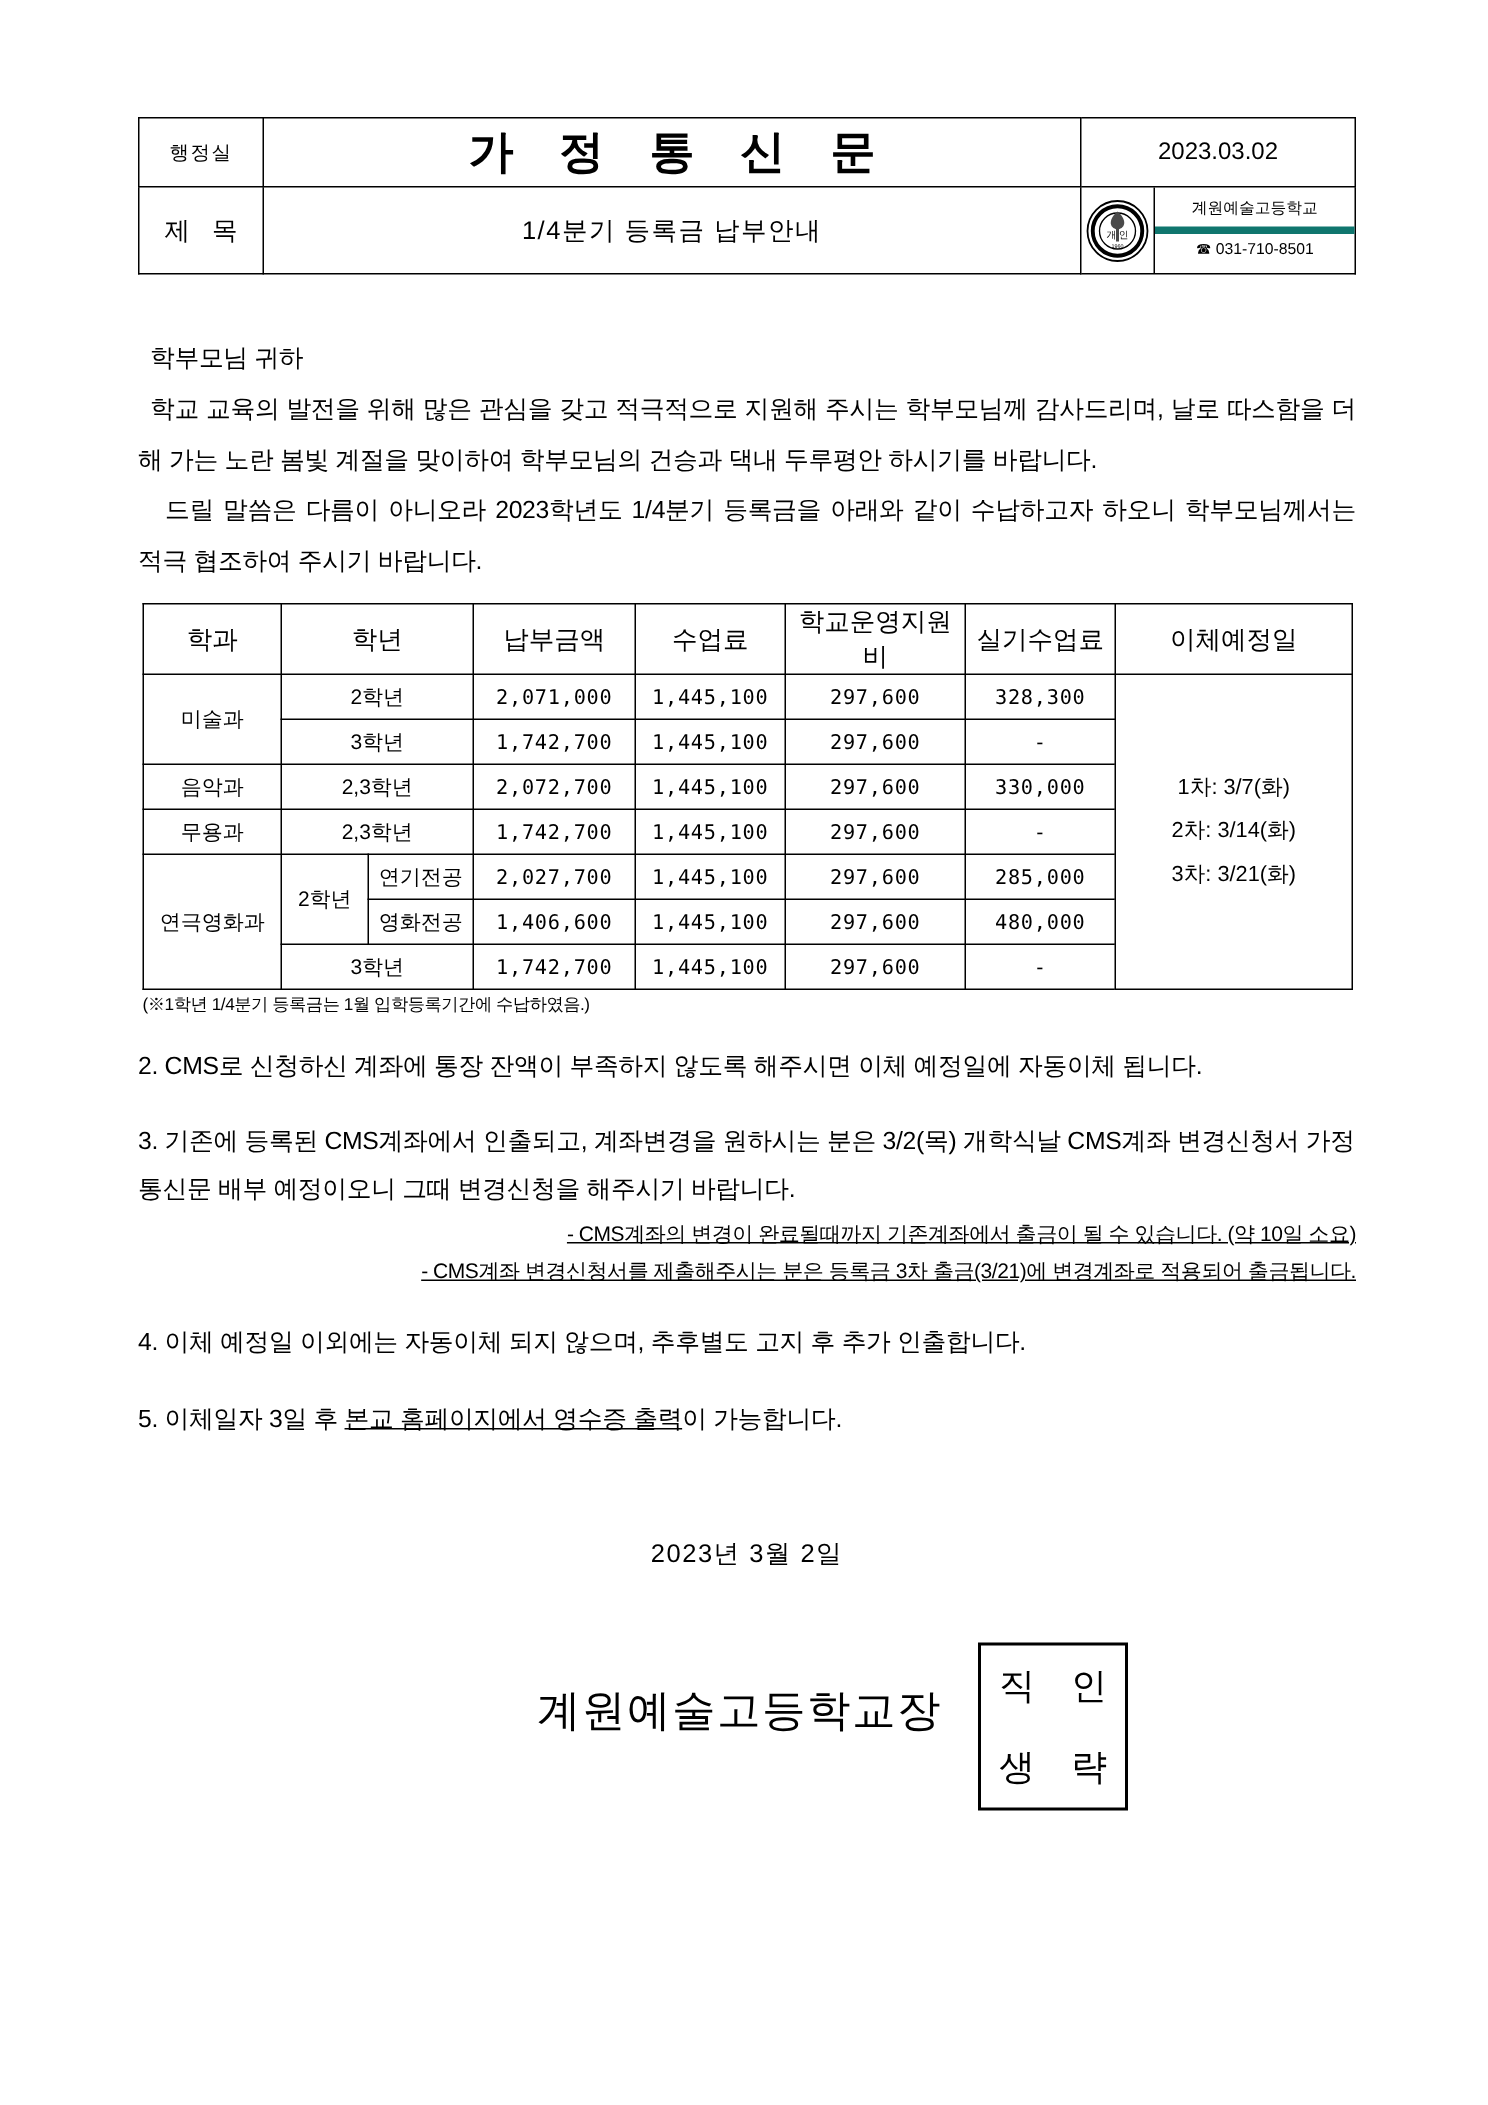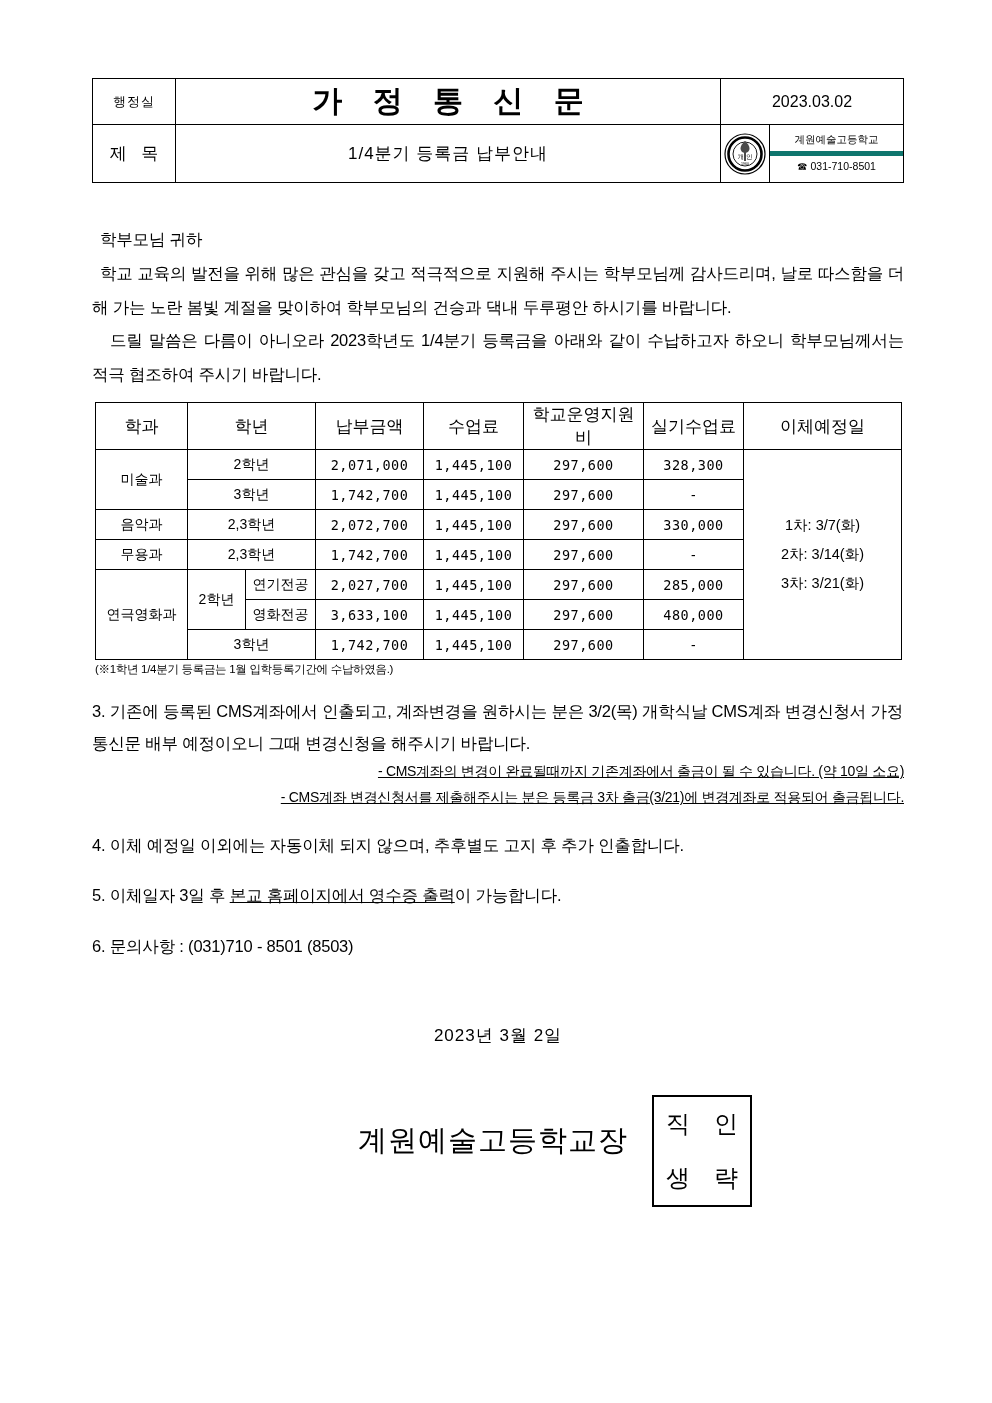--- a/index.html
+++ b/index.html
@@ -331,47 +331,47 @@
         <td rowspan="2">2학년</td>
         <td>연기전공</td>
         <td class="num">2,027,700</td>
         <td class="num">1,445,100</td>
         <td class="num">297,600</td>
         <td class="num">285,000</td>
       </tr>
 
       <tr>
         <td>영화전공</td>
-        <td class="num">3,633,100</td>
+        <td class="num">1,406,600</td>
         <td class="num">1,445,100</td>
         <td class="num">297,600</td>
         <td class="num">480,000</td>
       </tr>
 
       <tr>
         <td colspan="2">3학년</td>
         <td class="num">1,742,700</td>
         <td class="num">1,445,100</td>
         <td class="num">297,600</td>
         <td class="num">-</td>
       </tr>
     </tbody>
   </table>
   <div class="note">(※1학년 1/4분기 등록금는 1월 입학등록기간에 수납하였음.)</div>
 
+  <div class="item">2. CMS로 신청하신 계좌에 통장 잔액이 부족하지 않도록 해주시면 이체 예정일에 자동이체 됩니다.</div>
 
   <div class="item">3. 기존에 등록된 CMS계좌에서 인출되고, 계좌변경을 원하시는 분은 3/2(목) 개학식날 CMS계좌 변경신청서 가정통신문 배부 예정이오니 그때 변경신청을 해주시기 바랍니다.</div>
   <div class="sub-item u">- CMS계좌의 변경이 완료될때까지 기존계좌에서 출금이 될 수 있습니다. (약 10일 소요)</div>
   <div class="sub-item u">- CMS계좌 변경신청서를 제출해주시는 분은 등록금 3차 출금(3/21)에 변경계좌로 적용되어 출금됩니다.</div>
 
   <div class="item">4. 이체 예정일 이외에는 자동이체 되지 않으며, 추후별도 고지 후 추가 인출합니다.</div>
 
   <div class="item"><span>5. 이체일자 3일 후 </span><span class="u">본교 홈페이지에서 영수증 출력</span><span>이 가능합니다.</span></div>
 
-  <div class="item">6. 문의사항 : (031)710 - 8501 (8503)</div>
 
   <div class="date-line">2023년    3월    2일</div>
 
   <div class="sign-row">
     <div class="principal">계원예술고등학교장</div>
     <div class="stamp">
       <div>직</div>
       <div>인</div>
       <div>생</div>
       <div>략</div>

